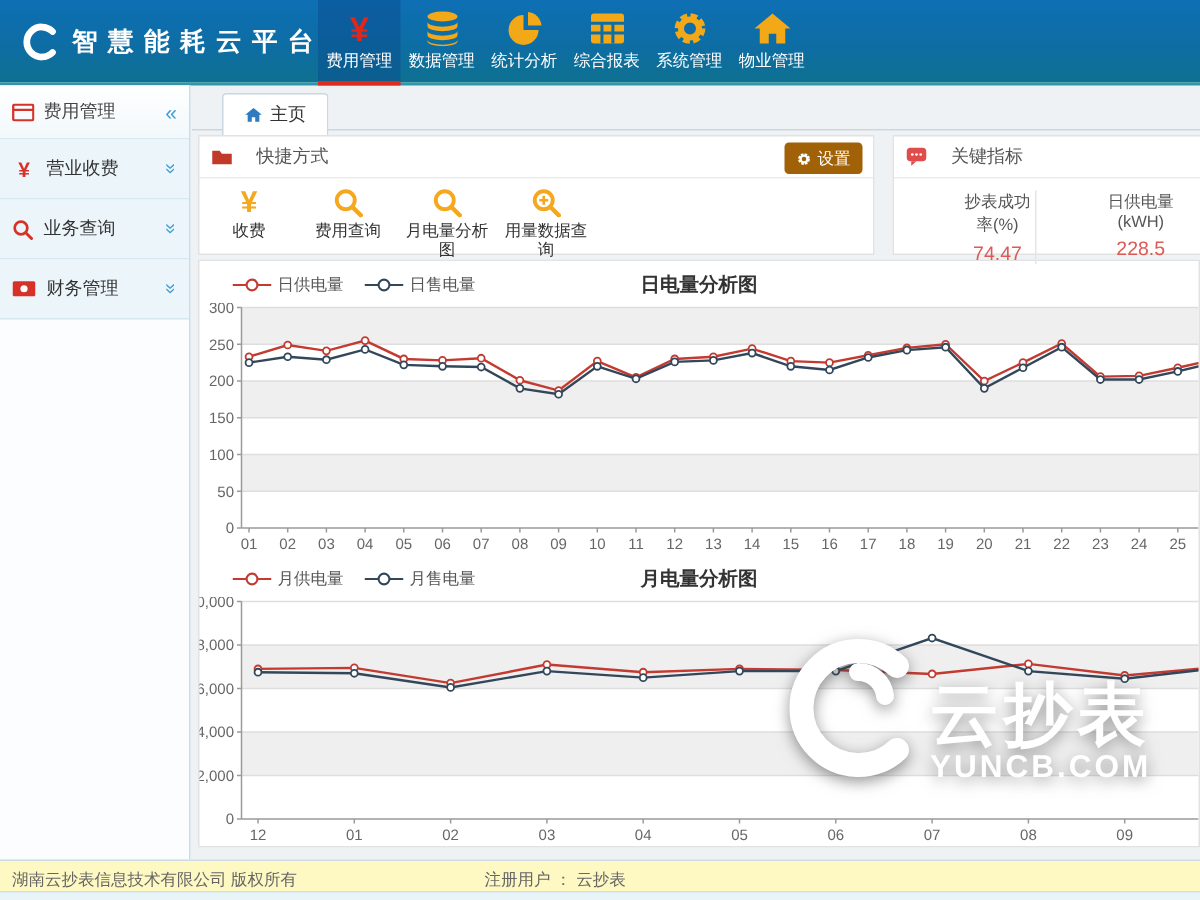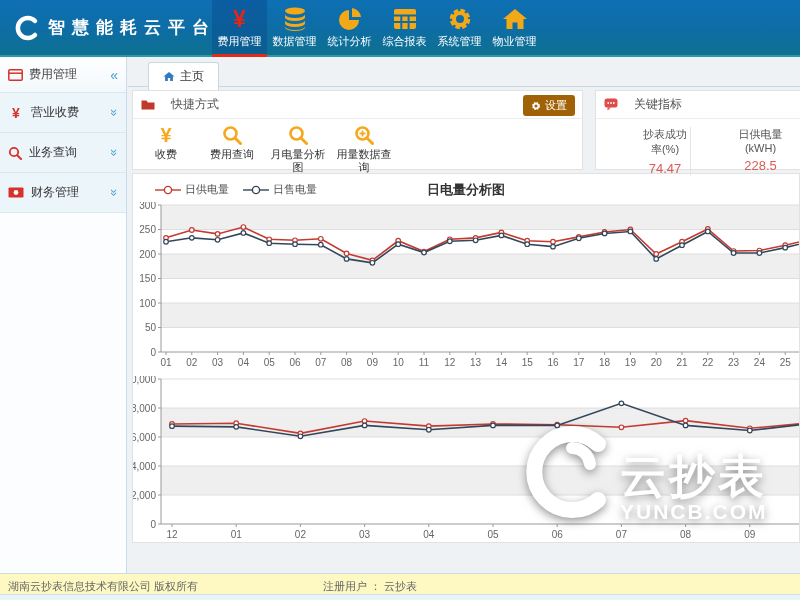--- a/index.html
+++ b/index.html
@@ -426,20 +426,39 @@
             <circle cx="497.40000000000003" cy="29.460000000000008" r="2.3" fill="#fff" stroke="#33475b" stroke-width="1.2"></circle>
             <circle cx="523.2" cy="56.900000000000006" r="2.3" fill="#fff" stroke="#33475b" stroke-width="1.2"></circle>
             <circle cx="549" cy="43.17999999999999" r="2.3" fill="#fff" stroke="#33475b" stroke-width="1.2"></circle>
             <circle cx="574.8000000000001" cy="29.460000000000008" r="2.3" fill="#fff" stroke="#33475b" stroke-width="1.2"></circle>
             <circle cx="600.6" cy="51.019999999999996" r="2.3" fill="#fff" stroke="#33475b" stroke-width="1.2"></circle>
             <circle cx="626.4" cy="51.019999999999996" r="2.3" fill="#fff" stroke="#33475b" stroke-width="1.2"></circle>
             <circle cx="652.2" cy="45.63000000000001" r="2.3" fill="#fff" stroke="#33475b" stroke-width="1.2"></circle>
           </svg>
       </div>
       <div class="chart-block">
+        <div class="legend-row">
+          <div class="legend">
+              <span class="lg-item">
+                <svg width="26" height="10">
+                  <line x1="0" y1="5" x2="26" y2="5" stroke="#c33a31" stroke-width="1.4"></line>
+                  <circle cx="13" cy="5" r="3.6" fill="#fff" stroke="#c33a31" stroke-width="1.4"></circle>
+                </svg>
+                <span>月供电量</span>
+              </span>
+              <span class="lg-item">
+                <svg width="26" height="10">
+                  <line x1="0" y1="5" x2="26" y2="5" stroke="#33475b" stroke-width="1.4"></line>
+                  <circle cx="13" cy="5" r="3.6" fill="#fff" stroke="#33475b" stroke-width="1.4"></circle>
+                </svg>
+                <span>月售电量</span>
+              </span>
+            </div>
+          <div class="chart-title">月电量分析图</div>
+        </div>
         <svg class="plot" width="666" height="166">
             <rect x="28" y="90" width="638" height="29" fill="#efefef"></rect>
             <rect x="28" y="32" width="638" height="29" fill="#efefef"></rect>
             <line x1="28" y1="119" x2="666" y2="119" stroke="#dedede" stroke-width="1"></line>
             <line x1="28" y1="90" x2="666" y2="90" stroke="#dedede" stroke-width="1"></line>
             <line x1="28" y1="61" x2="666" y2="61" stroke="#dedede" stroke-width="1"></line>
             <line x1="28" y1="32" x2="666" y2="32" stroke="#dedede" stroke-width="1"></line>
             <line x1="28" y1="3" x2="666" y2="3" stroke="#dedede" stroke-width="1"></line>
             <line x1="28" y1="3" x2="28" y2="148" stroke="#9a9a9a"></line>
             <line x1="28" y1="148" x2="666" y2="148" stroke="#9a9a9a"></line>

